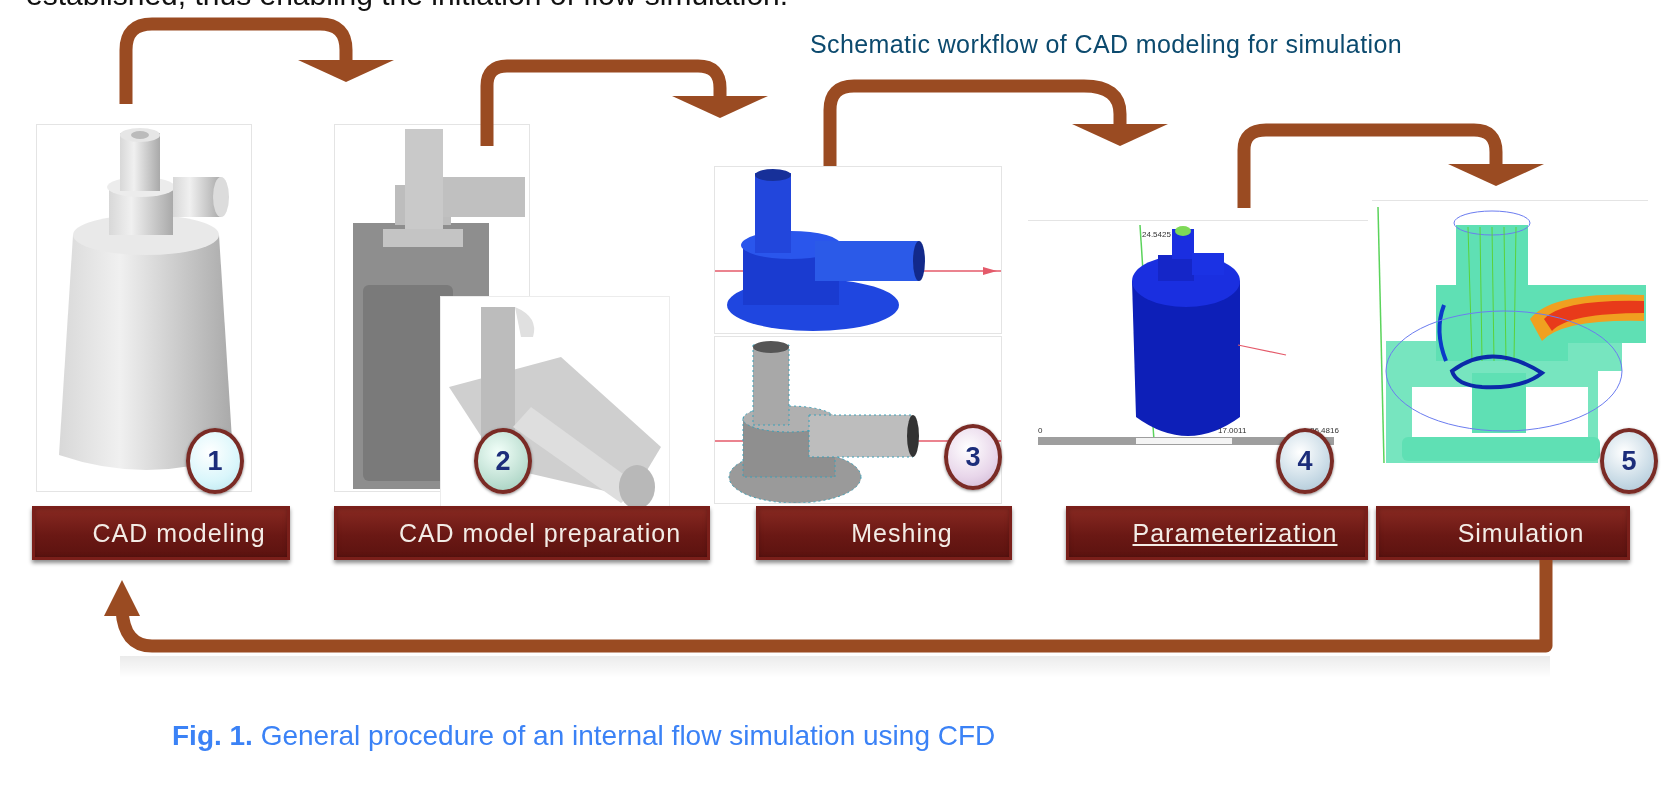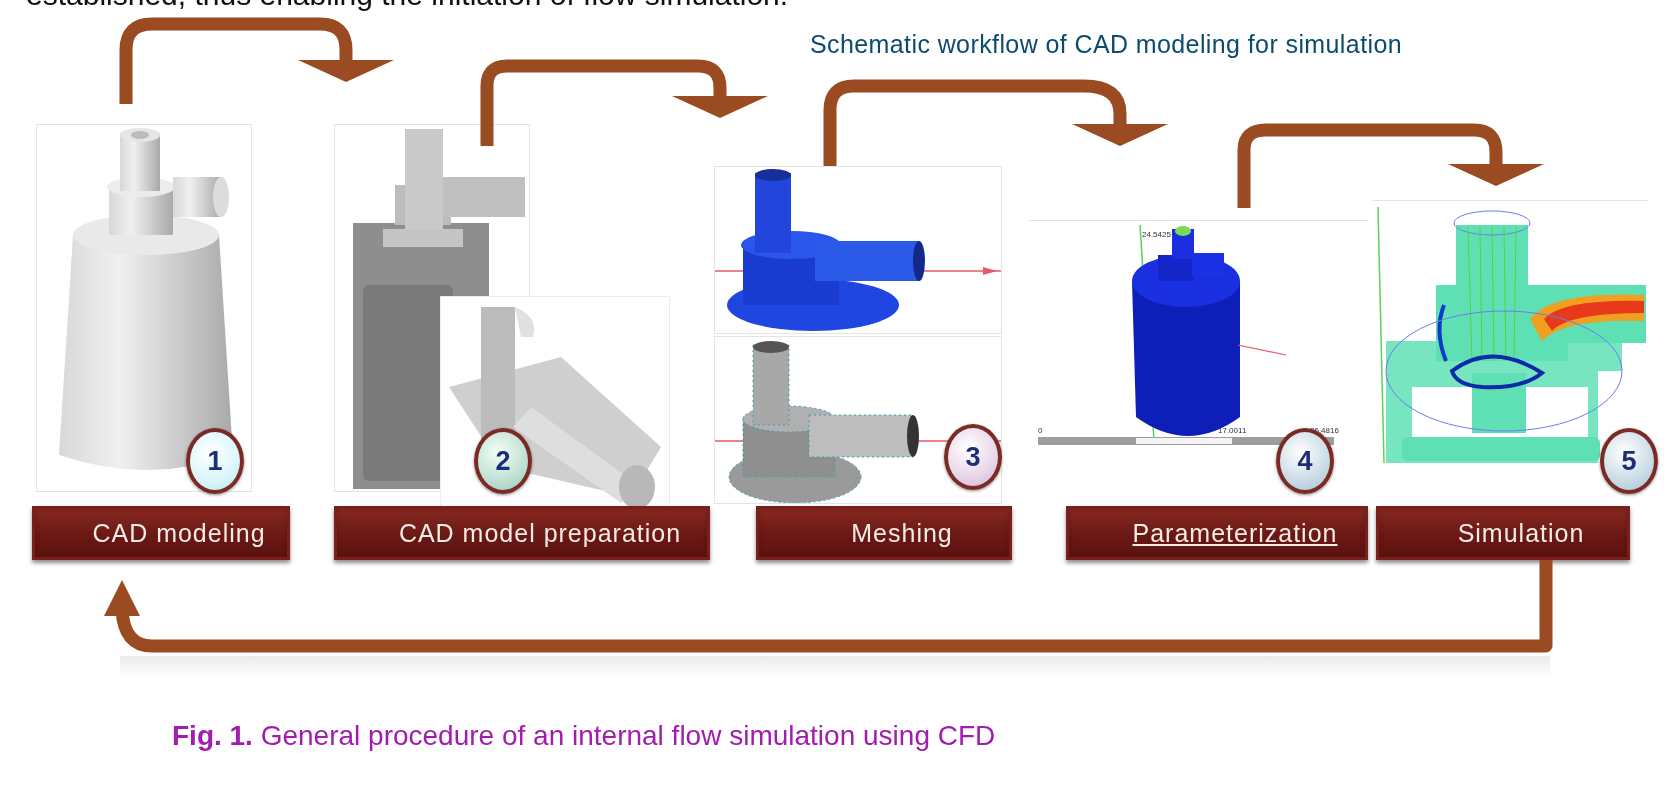--- a/index.html
+++ b/index.html
@@ -3,21 +3,21 @@
 <meta charset="utf-8">
 <style>
   html, body { margin:0; padding:0; background:#ffffff; }
   body { width:1678px; height:792px; position:relative; overflow:hidden; font-family:"Liberation Sans", sans-serif; }
   .top-text { position:absolute; left:26px; top:-22px; font-family:"Liberation Sans", sans-serif; font-size:30px; color:#111; white-space:nowrap; }
   .subtitle { position:absolute; left:810px; top:30px; font-family:"Liberation Sans", sans-serif; font-size:25px; color:#0c4a6e; letter-spacing:0.4px; white-space:nowrap; }
   svg.overlay { position:absolute; left:0; top:0; }
   .panel { position:absolute; background:#fff; border:1px solid #e4e4e4; }
   .label-box { position:absolute; height:54px; background:linear-gradient(#8a2a22,#6a1814 55%,#5a120f); box-shadow:0 3px 4px rgba(0,0,0,0.45), inset 0 0 0 3px #7a1f1a, inset 0 0 6px rgba(0,0,0,0.6); color:#f3ece6; font-family:"Liberation Sans", sans-serif; font-size:25px; display:flex; align-items:center; justify-content:center; letter-spacing:1px;padding-left:36px; }
   .badge { position:absolute; width:50px; height:58px; border-radius:50%; border:4px solid #7a2b25; box-shadow:0 1px 3px rgba(0,0,0,0.45); display:flex; align-items:center; justify-content:center; font-family:"Liberation Sans", sans-serif; font-weight:bold; font-size:27px; color:#1c2d7a; }
-  .caption { position:absolute; left:172px; top:720px; font-family:"Liberation Sans", sans-serif; font-size:28px; color:#a21caf; white-space:nowrap; }
+  .caption { position:absolute; left:172px; top:720px; font-family:"Liberation Sans", sans-serif; font-size:28px; color:#3b82f6; white-space:nowrap; }
   .caption b { font-weight:bold; }
 </style>
 </head>
 <body>
 
 <div class="top-text">established, thus enabling the initiation of flow simulation.</div>
 <div class="subtitle">Schematic workflow of CAD modeling for simulation</div>
 
 <div class="panel" style="left:36px;top:124px;width:214px;height:366px;">
   <svg width="214" height="366">

